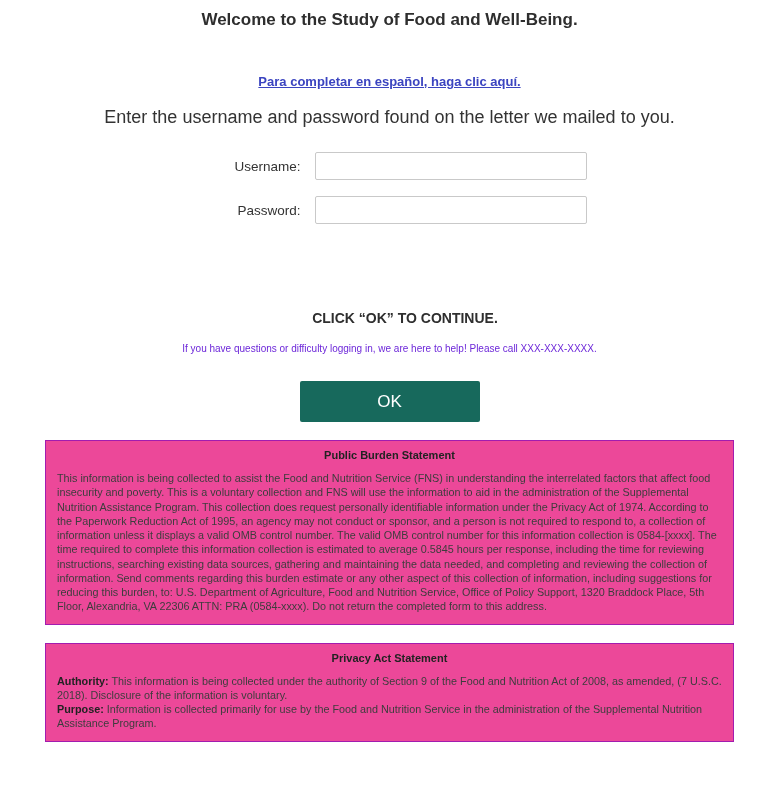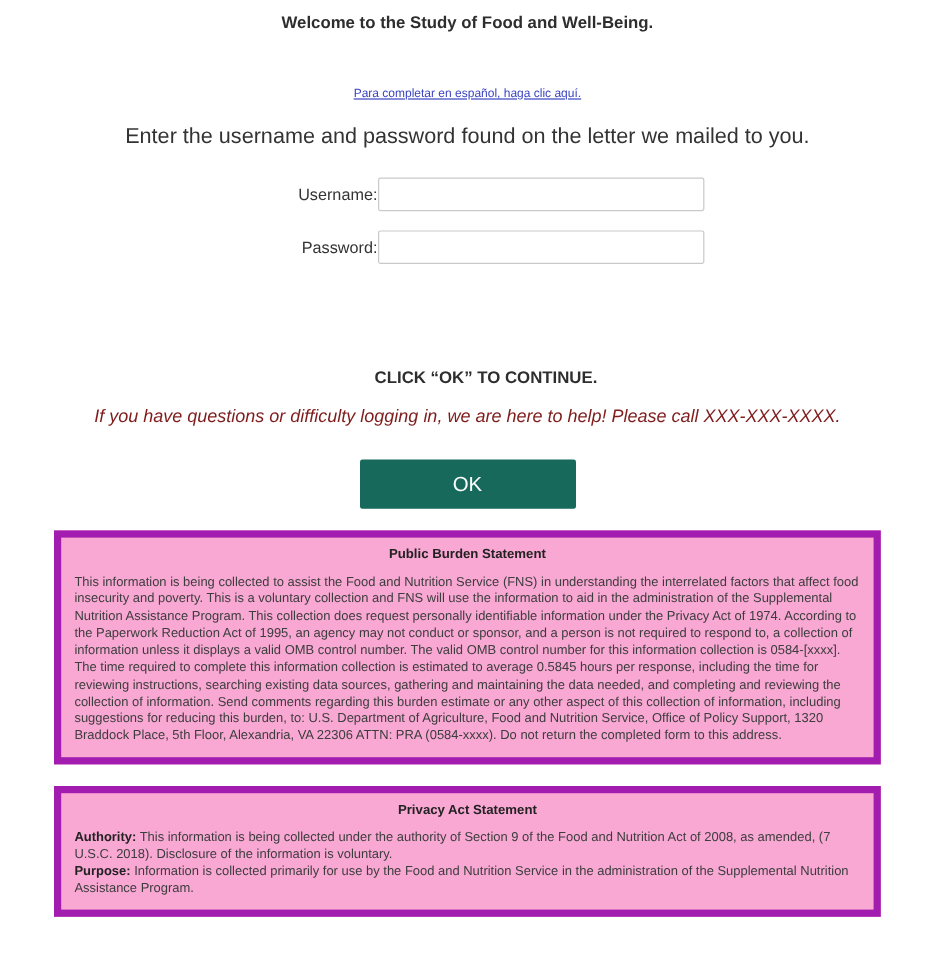--- a/index.html
+++ b/index.html
@@ -8,56 +8,56 @@
     width: 779px;
     min-height: 808px;
     margin: 0 auto;
     font-family: "Liberation Sans", "DejaVu Sans", sans-serif;
     color: #333333;
   }
   .page { padding-top: 10px; }
 
   .page-title {
     text-align: center;
-    font-size: 14px;
+    font-size: 17px;
     font-weight: bold;
     color: #2e2e2e;
     margin-bottom: 42px;
   }
   .intro-text {
     text-align: center;
     font-size: 13.5px;
     color: #333333;
     margin-bottom: 17px;
   }
   .spanish-link-wrap { text-align: center; margin-bottom: 17px; }
   .spanish-link {
-    font-size: 10px;
-    font-weight: normal;
+    font-size: 13px;
+    font-weight: bold;
     color: #3b44c0;
     text-decoration: underline;
     cursor: pointer;
   }
   .instruction-text {
     text-align: center;
     font-size: 18px;
     color: #333333;
     margin-bottom: 24px;
   }
 
   .login-form { width: 430px; margin: 0 auto; }
   .form-row {
     display: flex;
     align-items: center;
     margin-bottom: 16px;
   }
   .form-label {
     width: 140px;
     text-align: right;
-    padding-right: 0;
+    padding-right: 14px;
     font-size: 13.5px;
     color: #333333;
   }
   .form-input {
     width: 272px;
     height: 28px;
     border: 1px solid #c9c9c9;
     border-radius: 2px;
     font-size: 13px;
     padding: 0 6px;
@@ -69,44 +69,43 @@
     margin-top: 86px;
     text-align: center;
     font-size: 14px;
     font-weight: bold;
     color: #2e2e2e;
     padding-left: 31px;
   }
   .help-text {
     margin-top: 17px;
     text-align: center;
-    font-size: 15px;
-    color: #7f1d1d;
-    font-style: italic;
+    font-size: 10px;
+    color: #6d28d9;
   }
   .ok-button-wrap { text-align: center; margin-top: 27px; }
   .ok-button {
     display: inline-block;
     width: 180px;
     height: 41px;
     background: #17695c;
     color: #ffffff;
     border: none;
     border-radius: 2px;
     font-size: 17px;
     font-family: "Liberation Sans", "DejaVu Sans", sans-serif;
     cursor: pointer;
     line-height: 41px;
     text-align: center;
   }
 
   .stmt-box {
     margin: 18px 45px 0 45px;
-    border: 6px solid #a21caf;
-    background: #f9a8d4;
+    border: 1px solid #a21caf;
+    background: #ec4899;
     padding: 8px 11px 10px 11px;
   }
   .stmt-title {
     text-align: center;
     font-size: 11px;
     font-weight: bold;
     color: #222222;
     margin-bottom: 10px;
   }
   .stmt-body {

